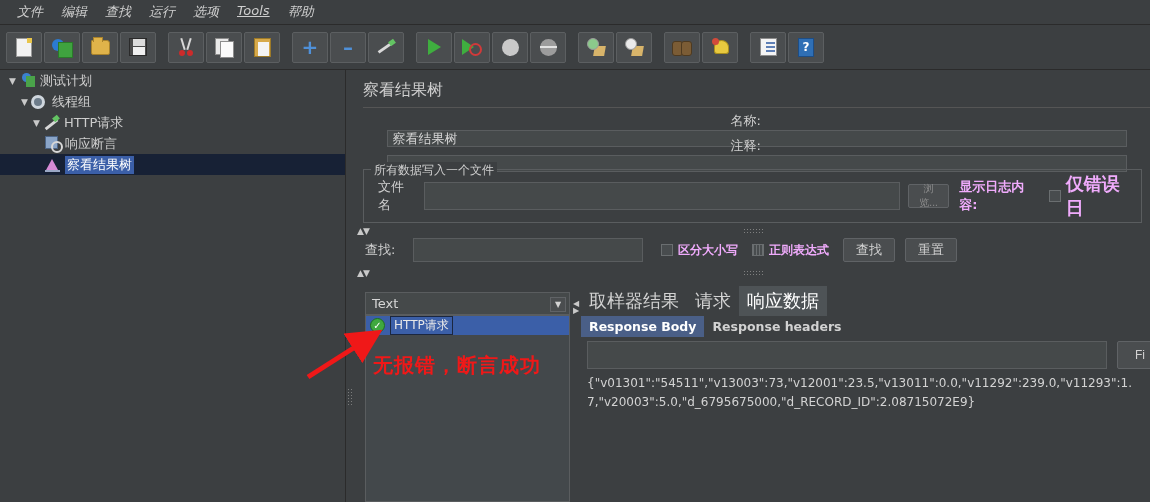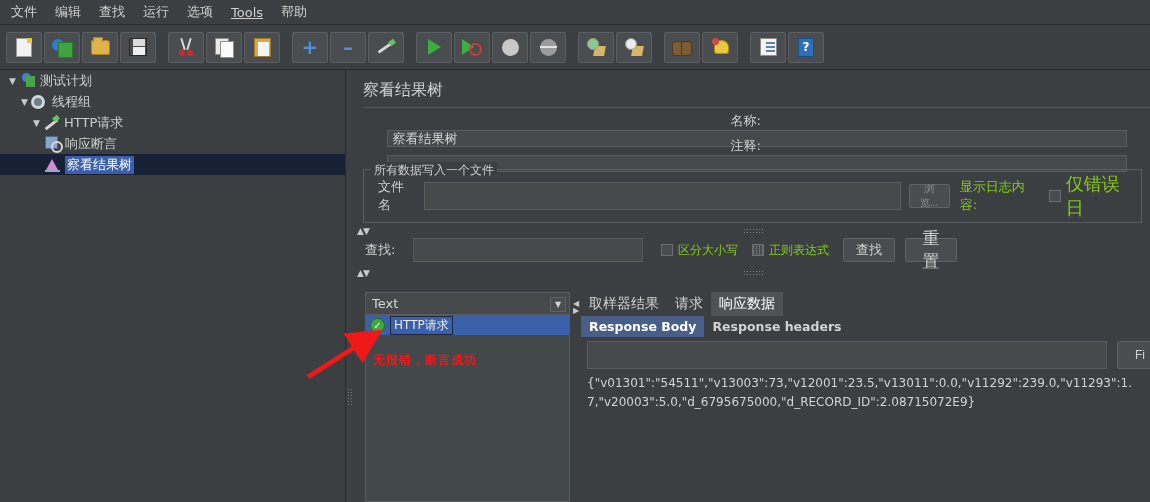--- a/index.html
+++ b/index.html
@@ -12,21 +12,21 @@
     font-size: 12px;
     color: #bbbbbb;
   }
   #app { position: relative; width: 1150px; height: 502px; background: #3c3f41; }
 
   
   .menubar {
     position: absolute; left: 0; top: 0; width: 1150px; height: 25px;
     background: #3c3f41;
     border-bottom: 1px solid #2b2b2b;
-    display: flex; align-items: center; padding-left: 2px;
+    display: flex; padding-left: 8px; font-style: italic;
   }
   .menuitem {
     padding: 3px 9px; color: #cfcfcf; font-size: 13px; white-space: nowrap;
     cursor: default;
   }
   .menuitem.mnemonic u { text-decoration: underline; }
 
   
   .toolbar {
     position: absolute; left: 0; top: 25px; width: 1150px; height: 45px;
@@ -146,21 +146,21 @@
     font-size: 12px; color: #cfcfcf; text-align: right;
   }
   .btn {
     background: #4a4d4f; border: 1px solid #606366; color: #d2d2d2;
     height: 24px; padding: 0 10px; font-size: 12px; border-radius: 2px;
     display: inline-flex; align-items: center; justify-content: center;
   }
   .btn.small { font-size: 10px; height: 24px; color: #8d8d8d; }
   .cbox { width: 12px; height: 12px; background: #484c4e; border: 1px solid #6a6e70; }
   .cbox.striped { background: repeating-linear-gradient(90deg,#6a6e70 0 1px,#484c4e 1px 3px); }
-  .cklabel { color: #84cc16; font-size: 12px; margin-left: 5px; }
+  .cklabel { color: #f0abfc; font-size: 12px; margin-left: 5px; font-weight: bold; }
 
   .divider-arrows { color: #c9c9c9; font-size: 9px; letter-spacing: -1px; }
   .hsplit {
     position: relative; height: 11px; margin-left: 2px;
     display:flex; align-items:center;
   }
   .hsplit .dots {
     position:absolute; left: 50%; width: 22px; height: 6px; transform: translateX(-50%);
     background-image: radial-gradient(#8b8b8b 35%, transparent 36%);
     background-size: 3px 3px; opacity:.85;
@@ -179,42 +179,42 @@
   .treeresult {
     position:absolute; left:10px; top:23px; width:205px; height:187px;
     background:#43484b; border:1px solid #5a5d5f;
   }
   .resrow { height:19px; display:flex; align-items:center; background:#3b5fa8; padding-left:4px;}
   .greencheck { width:15px;height:15px;border-radius:50%;background:#3fa83f;border:1px solid #1f6f1f;
      color:#ffffff; font-size:10px; line-height:13px; text-align:center; font-weight:bold; margin-right:5px;}
   .resrow .lbl { color:#e8e8e8; font-size:12px; border:1px solid #1b2740; padding:0 3px; background:#3b5fa8;}
 
   .tabstrip { position:absolute; left:226px; top:0; width:569px; height:24px; display:flex; align-items:flex-end; }
-  .tab { padding:3px 8px; font-size:14px; color:#d2d2d2;font-family:Liberation Serif, serif; }
+  .tab { padding:3px 8px; font-size:18px; color:#d2d2d2;font-family:Liberation Serif, serif; }
   .tab.active { background:#4e5356; color:#ffffff; }
   .tab-collapser { position:absolute; left:216px; top:0; width:10px; height:30px; color:#c9c9c9; font-size:8px;
      display:flex;flex-direction:column;align-items:center;justify-content:center; line-height:7px; }
 
   .subtabs { position:absolute; left:226px; top:24px; width:569px; height:21px; display:flex; align-items:flex-end; }
   .subtab { padding:3px 8px; font-size:12.5px; color:#d2d2d2; font-weight:bold; }
   .subtab.active { background:#4a5f87; color:#ffffff; }
 
   .findbar { position:absolute; left:226px; top:46px; width:569px; height:34px; }
   .findfield { position:absolute; left:6px; top:3px; width:520px; height:28px; background:#45494a; border:1px solid #5a5d5f; }
   .findbtn { position:absolute; left:536px; top:3px; width:46px; height:28px; overflow:hidden; }
 
   .bodytext {
     position:absolute; left:226px; top:82px; width:569px; height:128px;
     color:#d3d3d3; font-size:12px; line-height:19px; padding:0 6px 0 6px;
     word-break: break-all; background: #3c3f41;
   }
 
   
   .annot {
-    position:absolute; left:373px; top:352px; color:#f01818; font-size:12px;
+    position:absolute; left:373px; top:352px; color:#f01818; font-size:20px;
     font-weight: bold; white-space: nowrap; letter-spacing: 1px;
   }
   .arrow-svg { position:absolute; left:300px; top:322px; }
 </style>
 </head>
 <body>
 
 <div id="app">
 
   <div class="menubar">
@@ -367,21 +367,21 @@
     </div>
 
     <div style="display:flex;align-items:center;height:28px;margin-left:10px;">
       <span style="color:#cfcfcf;font-size:13px;width:48px;">查找:</span>
       <input class="textfield" style="width: 230px; height: 24px;" value="">
       <span class="cbox" style="margin-left:18px;"></span>
       <span class="cklabel">区分大小写</span>
       <span class="cbox striped" style="margin-left:14px;"></span>
       <span class="cklabel">正则表达式</span>
       <button class="btn" style="margin-left:14px;width:52px;font-size:13px;">查找</button>
-      <button class="btn" style="margin-left:10px;width:52px;font-size:17px;">重置</button>
+      <button class="btn" style="margin-left:10px;width:52px;font-size:13px;">重置</button>
     </div>
 
     <div class="hsplit" style="margin-top:3px">
       <span class="divider-arrows">▲▼</span>
       <span class="dots"></span>
     </div>
 
     <div class="resultsarea">
 
       <div class="combo">

